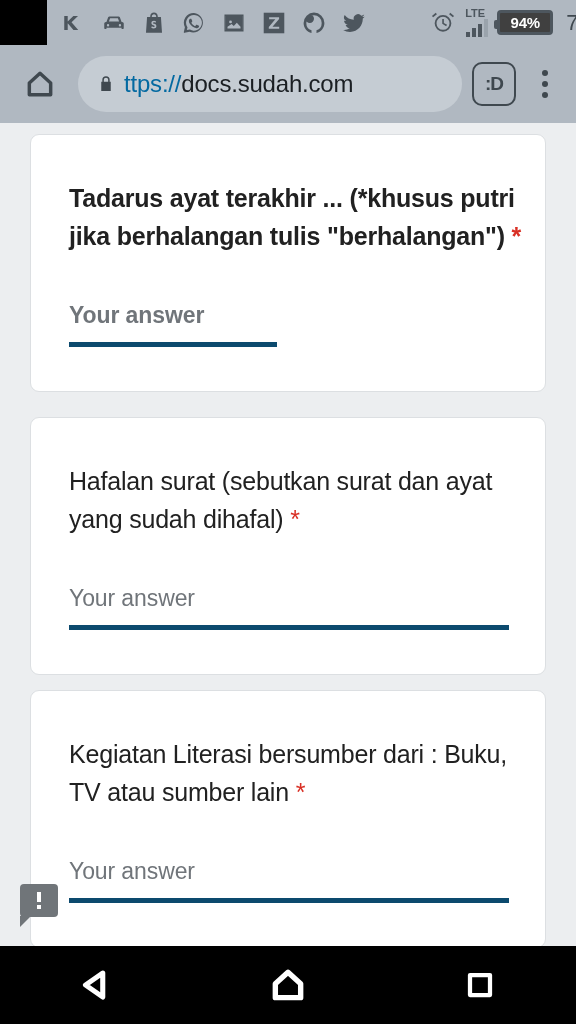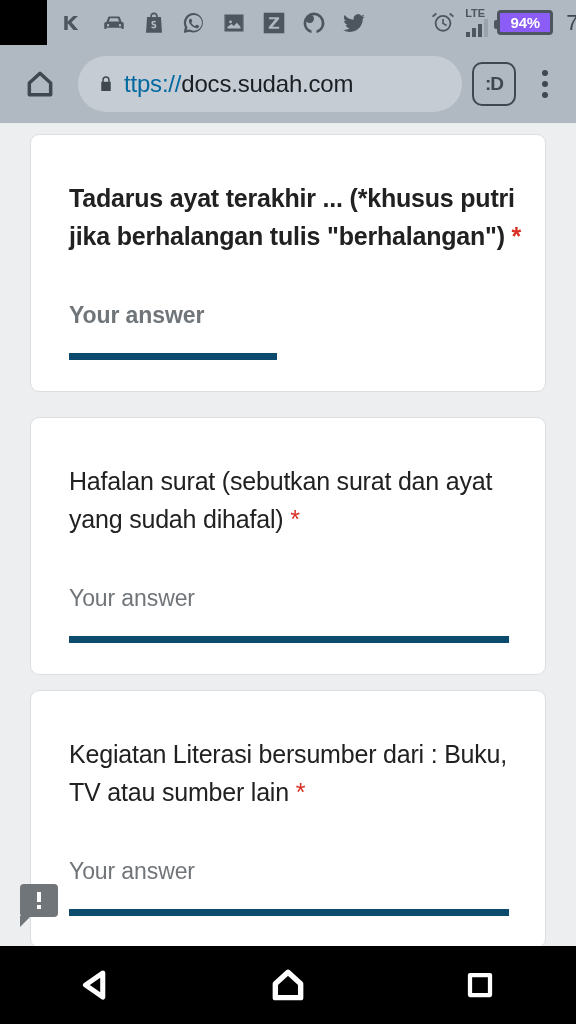--- a/index.html
+++ b/index.html
@@ -35,21 +35,21 @@
   .bars i { display:block; width:4px; background:#4d565e; }
   .bars i:nth-child(1){ height:5px; }
   .bars i:nth-child(2){ height:9px; }
   .bars i:nth-child(3){ height:13px; }
   .bars i:nth-child(4){ height:18px; background:#9aa3ac; }
 
   .battery {
     position:relative; width:56px; height:25px;
     border:3px solid #4d565e; border-radius:4px;
     display:flex; align-items:center; justify-content:center;
-    background:#8b5cf6;
+    background:#404040;
   }
   .battery::after{
     content:""; position:absolute; left:-6px; top:7px;
     width:4px; height:9px; background:#4d565e; border-radius:2px 0 0 2px;
   }
   .battery span { font-size:15px; font-weight:bold; color:#ffffff; letter-spacing:-0.3px; }
   .clock { font-size:22px; color:#3f484f; letter-spacing:0px; margin-left:4px; }
 
   
   .toolbar {
@@ -95,22 +95,22 @@
   #card3 { top:567px; height:258px; }
 
   .qtext {
     position:absolute; left:38px; right:20px; top:44px;
     font-size:25px; line-height:38px; color:#212121; letter-spacing:-0.2px;
   }
   .req { color:#d93025; }
   .answer {
     position:absolute; left:38px; top:167px;
     font-size:23px; color:#70757a; letter-spacing:-0.1px;
-    padding-bottom:24px;
-    border-bottom:7px solid #0c4a6e;
+    padding-bottom:13px;
+    border-bottom:5px solid #0c4a6e;
   }
   .answer.short { width:208px; }
   .answer.long  { width:440px; }
 
   
   .feedback {
     position:absolute; left:20px; top:761px;
     width:38px; height:33px; background:#707579;
     border-radius:4px;
     display:flex; align-items:center; justify-content:center;

